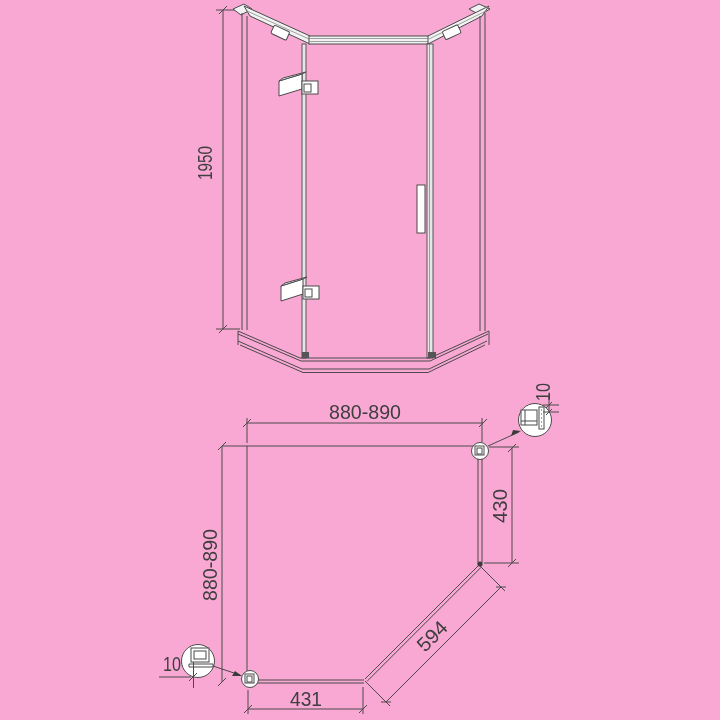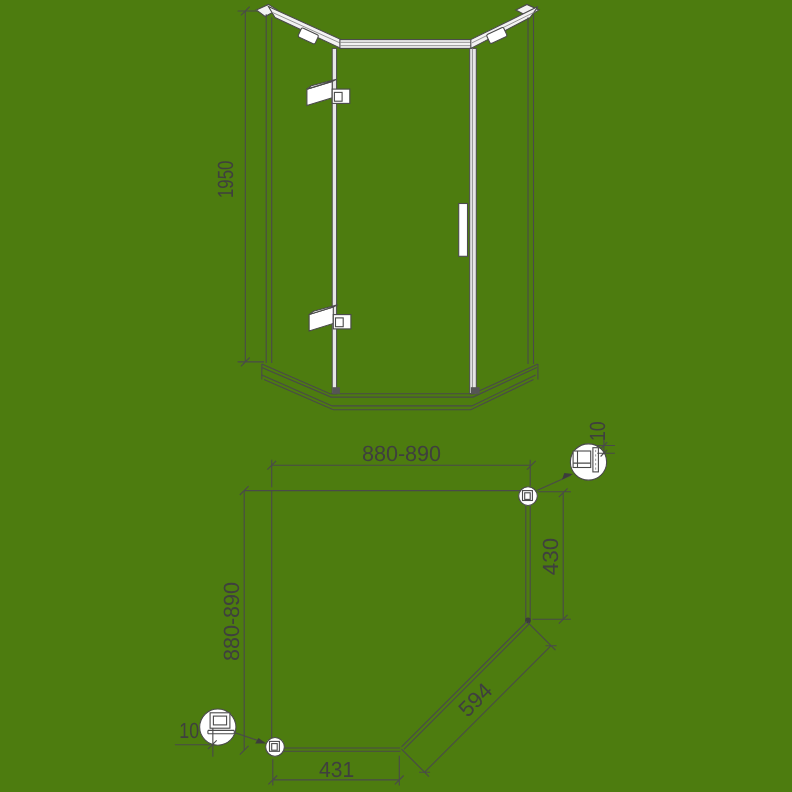--- a/index.html
+++ b/index.html
@@ -1,16 +1,16 @@
 <!DOCTYPE html>
 <html><head>
 <meta charset="utf-8">
 <style>
   html,body{margin:0;padding:0;background:#ffffff;}
-  .stage{width:720px;height:720px;background:#4d7c0f;position:relative;overflow:hidden;}
+  .stage{width:720px;height:720px;background:#f9a8d4;position:relative;overflow:hidden;}
   svg{display:block;}
   .ln{stroke:#4a4a4a;stroke-width:1;fill:none;stroke-linecap:butt;}
   .ln-thin{stroke:#8a8a8a;stroke-width:.8;fill:none;}
   .fill-light{fill:#f2f2f2;stroke:#4a4a4a;stroke-width:1;}
   .fill-mid{fill:#e6e6e6;stroke:#4a4a4a;stroke-width:.9;}
   .fill-white{fill:#ffffff;stroke:#4a4a4a;stroke-width:1;}
   .fill-dark{fill:#555555;stroke:none;}
   .node{fill:#3c3c3c;stroke:none;}
   .dim-text{font-family:"Liberation Sans", sans-serif;font-size:20px;fill:#3f3f3f;text-anchor:middle;}
 </style>

